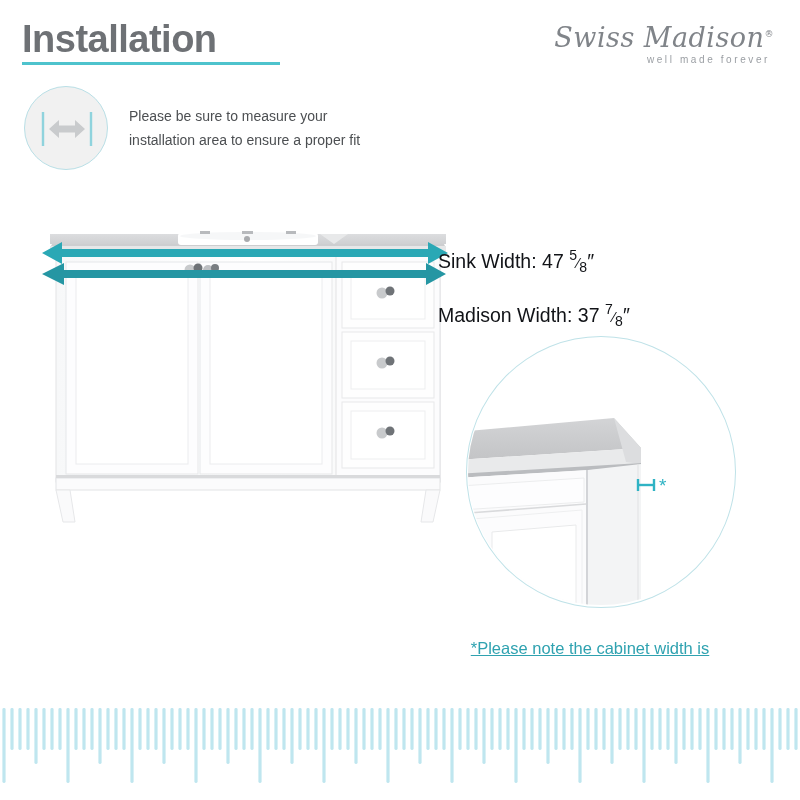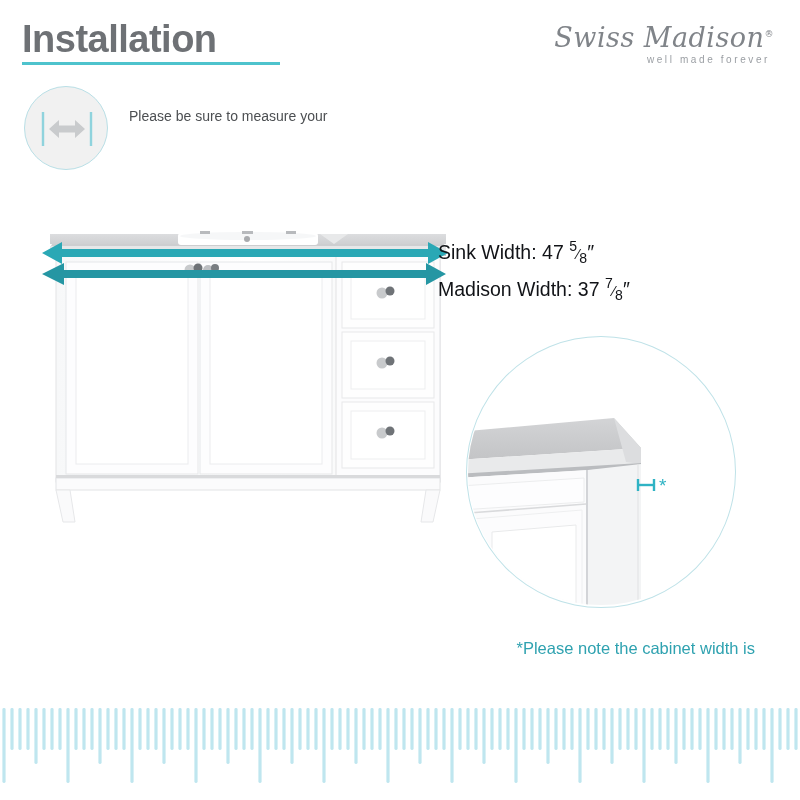--- a/index.html
+++ b/index.html
@@ -61,37 +61,37 @@
 
   
   #vanity { position: absolute; left: 48px; top: 222px; width: 400px; height: 320px; }
 
   
   #dim-arrows { position: absolute; left: 40px; top: 238px; width: 410px; height: 50px; }
 
   
   #dim-labels {
     position: absolute; left: 438px; top: 234px;
-    font-size: 19.5px; line-height: 25px; color: #111317;
+    font-size: 19.5px; line-height: 42px; color: #111317;
     white-space: nowrap;
   }
   .frac { font-size: 0.72em; }
 
   
   #detail-inset { position: absolute; left: 466px; top: 336px; width: 270px; height: 272px; }
   #detail-circle {
     position: absolute; left: 0; top: 0; width: 270px; height: 272px;
     border-radius: 50%; border: 1.4px solid #bfe2e8; box-sizing: border-box;
   }
 
   
   #footnote {
     position: absolute; left: 425px; top: 637px; width: 330px;
-    text-align: right; color: #2fa2b0;
-    font-size: 16.5px; line-height: 23px;
+    text-align: center; color: #2fa2b0;
+    font-size: 16.5px; line-height: 23px; text-decoration: underline;
   }
 
   
   #ruler { position: absolute; left: 0; top: 706px; width: 800px; height: 94px; }
 </style>
 </head>
 <body>
 
 <div id="page">
 
@@ -106,20 +106,21 @@
   <div id="measure-note">
     <div id="measure-badge">
       <svg width="84" height="84" viewBox="0 0 84 84">
         <line x1="18" y1="25" x2="18" y2="59" stroke="#8fd3dd" stroke-width="2.4"></line>
         <line x1="66" y1="25" x2="66" y2="59" stroke="#8fd3dd" stroke-width="2.4"></line>
         <path d="M24 42 L34 33 L34 38.5 L50 38.5 L50 33 L60 42 L50 51 L50 45.5 L34 45.5 L34 51 Z" fill="#c9cbcd"></path>
       </svg>
     </div>
     <div id="measure-text">
       <div>Please be sure to measure your</div>
+      <div>installation area to ensure a proper fit</div>
     </div>
   </div>
 
   <div id="vanity">
     <svg width="400" height="320" viewBox="0 0 400 320">
       <defs>
         <linearGradient id="topG" x1="0" y1="0" x2="0" y2="1">
           <stop offset="0" stop-color="#dcdddf"></stop>
           <stop offset="1" stop-color="#cfd0d2"></stop>
         </linearGradient>

